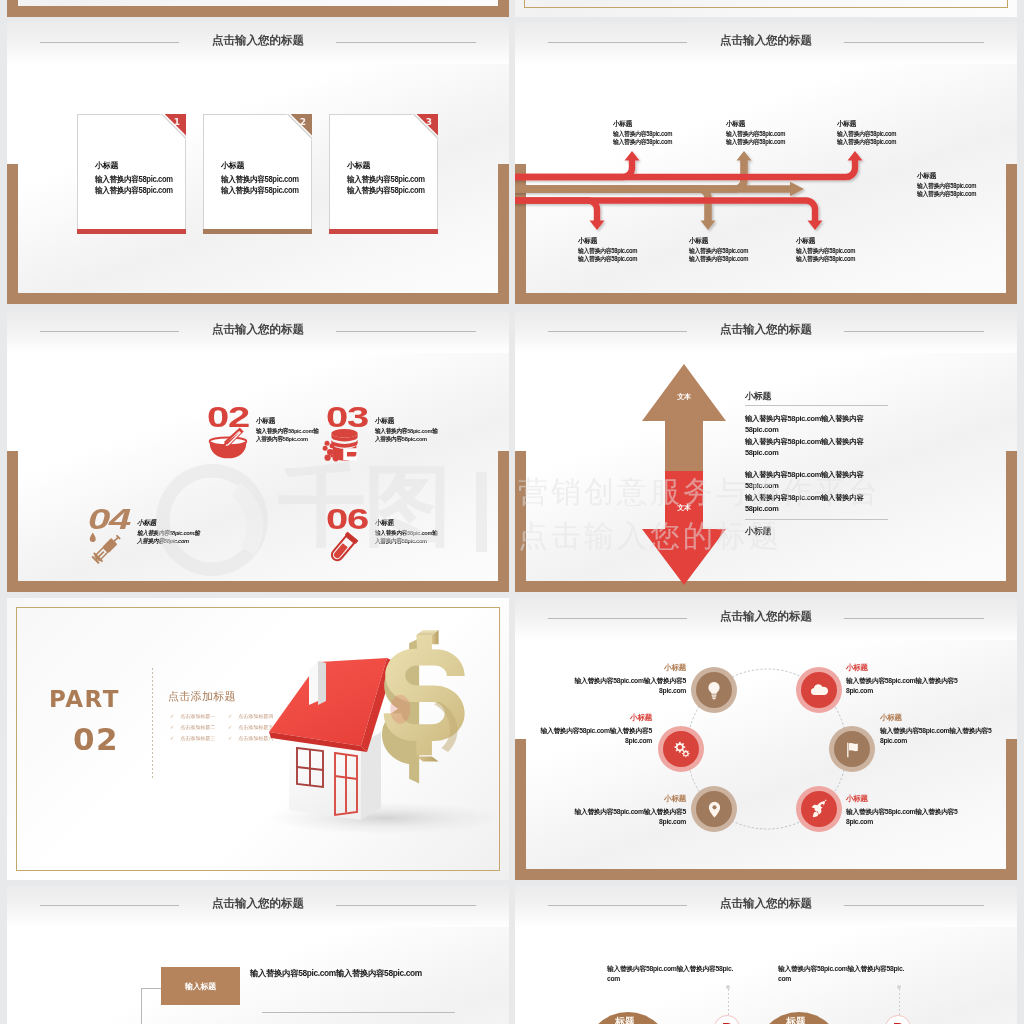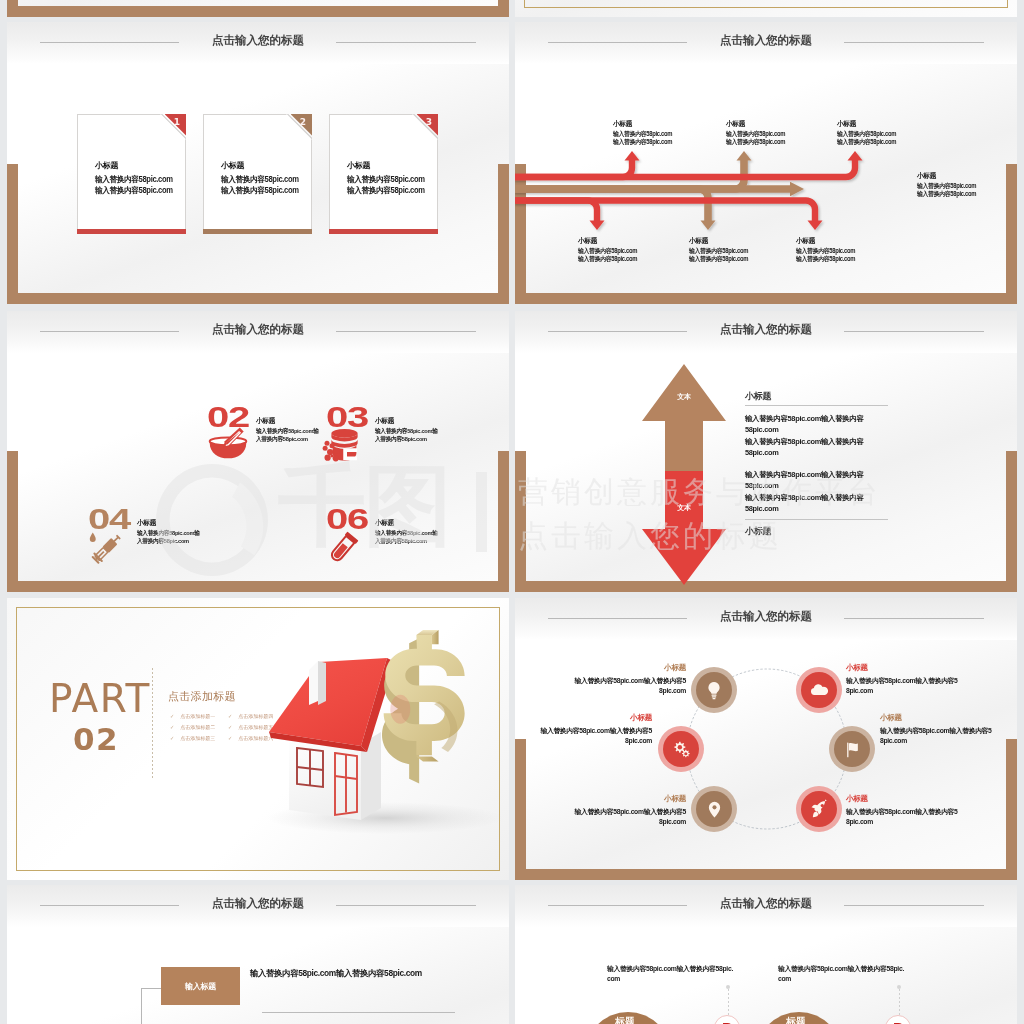--- a/index.html
+++ b/index.html
@@ -234,21 +234,21 @@
         <circle cx="22" cy="50" r="5"></circle>
             <circle cx="16" cy="46" r="2.6"></circle>
       </g>
     </svg>
     <div class="icntxt">
       <div class="icnh">小标题</div>
       <div class="icnb">输入替换内容58pic.com输入替换内容58pic.com</div>
     </div>
   </div>
 
-  <div class="icncell" style="left:75px;top:198px;">
+  <div class="icncell" style="left:75px;top:198px;font-style:italic;">
     <div class="icnnum cbrown">04</div>
     <svg class="icnart" viewBox="0 0 64 64" width="38" height="38" style="left:6px;top:20px">
       <g fill="#b58460">
         <path d="M8 6 c0 0 -5 7 -5 11 a5 5 0 0 0 10 0 c0 -4 -5 -11 -5 -11z"></path>
         <g transform="rotate(45 32 32)">
         <rect x="28" y="4" width="9" height="3" rx="1"></rect>
         <rect x="31" y="6" width="3" height="10"></rect>
         <rect x="25" y="15" width="15" height="21" rx="2"></rect>
         <rect x="27" y="36" width="11" height="20" rx="1.5" fill="none" stroke="#b58460" stroke-width="2.6"></rect>
         <rect x="22" y="52" width="21" height="3.4" rx="1.6"></rect>
@@ -315,21 +315,21 @@
     <div class="bat">输入替换内容58pic.com输入替换内容58pic.com</div>
     <div class="bat">输入替换内容58pic.com输入替换内容58pic.com</div>
     <div class="barule" style="margin:5px 0 6px"></div>
     <div class="bah">小标题</div>
   </div>
 </div>
 
 <div class="slide" style="left:7px;top:598px;width:502px;height:282px;">
   <div style="position:absolute;inset:0;background:linear-gradient(135deg,#f7f7f7 0%,#ffffff 40%,#ffffff 60%,#efefef 100%)"></div>
   <div style="position:absolute;left:9px;top:9px;right:9px;bottom:9px;border:1px solid #c4a96a;"></div>
-  <div style="position:absolute;left:42px;top:86px;font-size:39px;font-weight:normal;color:#ab7c56;letter-spacing:1.5px;line-height:30px;font-family:'DejaVu Sans',sans-serif">PART</div>
+  <div style="position:absolute;left:42px;top:86px;font-size:23px;font-weight:bold;color:#ab7c56;letter-spacing:1.5px;line-height:30px;font-family:'DejaVu Sans',sans-serif">PART</div>
   <div style="position:absolute;left:66px;top:126px;font-size:31px;font-weight:bold;color:#ab7c56;letter-spacing:1.5px;line-height:30px;font-family:'DejaVu Sans',sans-serif">02</div>
   <div style="position:absolute;left:145px;top:70px;width:1px;height:110px;background:repeating-linear-gradient(180deg,#c9bda8 0 2px,transparent 2px 4px)"></div>
   <div style="position:absolute;left:161px;top:91px;font-size:11px;font-weight:normal;color:#ab7c56;letter-spacing:.3px">点击添加标题</div>
   <div style="position:absolute;left:163px;top:115px;width:130px;">
     <div class="pbul" style="left:0px;top:0px"><span class="pck">✓</span><span>点击添加标题一</span></div>
     <div class="pbul" style="left:0px;top:11px"><span class="pck">✓</span><span>点击添加标题二</span></div>
     <div class="pbul" style="left:0px;top:22px"><span class="pck">✓</span><span>点击添加标题三</span></div>
     <div class="pbul" style="left:58px;top:0px"><span class="pck">✓</span><span>点击添加标题四</span></div>
     <div class="pbul" style="left:58px;top:11px"><span class="pck">✓</span><span>点击添加标题五</span></div>
     <div class="pbul" style="left:58px;top:22px"><span class="pck">✓</span><span>点击添加标题六</span></div>

